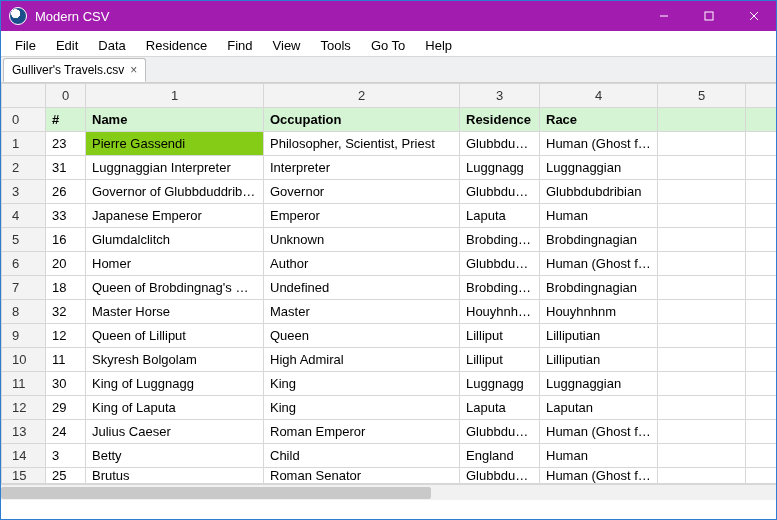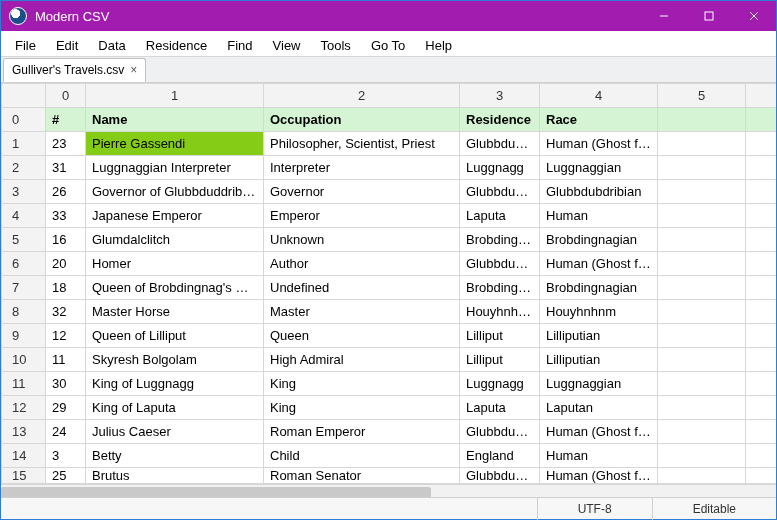--- a/index.html
+++ b/index.html
@@ -269,19 +269,13 @@
             <td></td>
             <td></td>
           </tr>
         </tbody>
     </table>
     <div class="hscroll">
         <div class="thumb"></div>
       </div>
   </div>
 
-  <div class="statusbar">
-    <div class="status-right">
-      <div class="slot">UTF-8</div>
-      <div class="slot">Editable</div>
-    </div>
-  </div>
 </div>
 
 </body></html>

